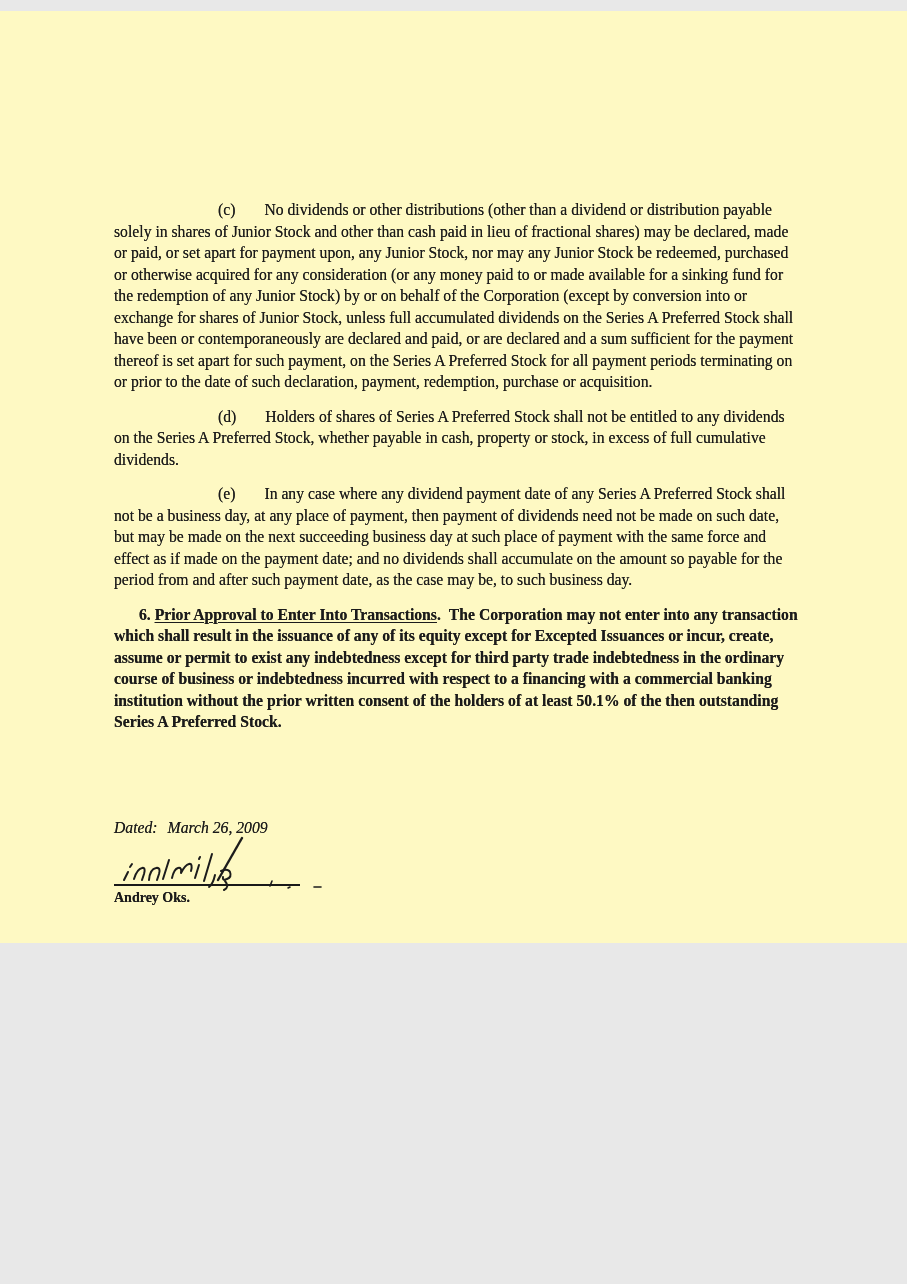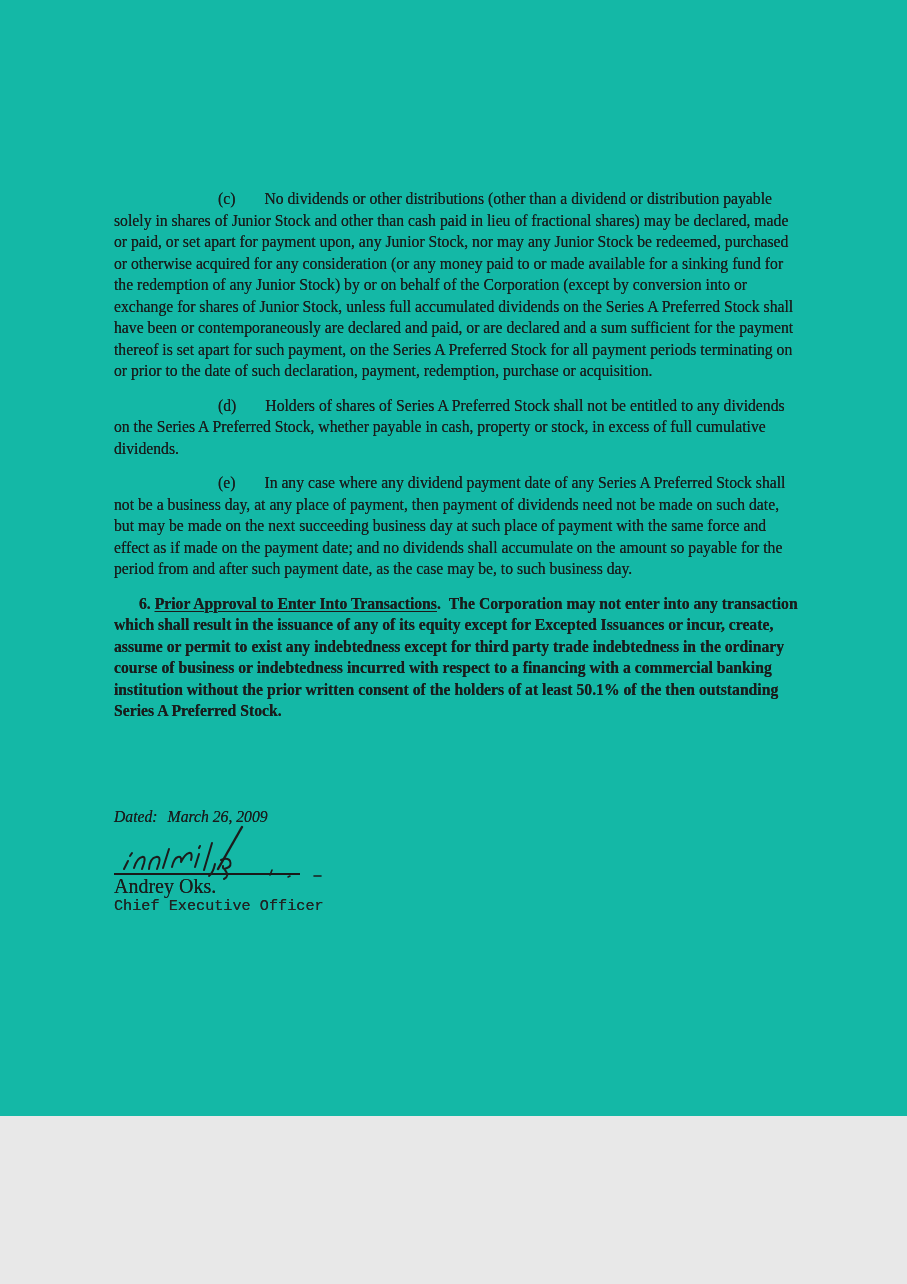--- a/index.html
+++ b/index.html
@@ -2,24 +2,25 @@
 <html><head>
 <meta charset="utf-8">
 <style>
   * { margin: 0; padding: 0; box-sizing: border-box; }
   html, body { background: #e8e8e8; }
   body { font-family: "Liberation Serif", serif; }
 
   .page {
     position: relative;
     width: 907px;
-    height: 1116px;
-    background: #14b8a6;
+    height: 932px;
+    background: #fef9c3;
     color: #1b1b1b;
     overflow: hidden;
+    margin-top: 11px;
   }
 
   .content {
     position: absolute;
     left: 114px;
     top: 188px;
     width: 684px;
     font-size: 15.7px;
     line-height: 21.5px;
     text-shadow: 0 0 0.6px rgba(10,10,10,0.75); 
@@ -57,22 +58,22 @@
     overflow: visible;
   }
   .sig-line {
     position: absolute;
     left: 0;
     bottom: 0;
     width: 186px;
     border-bottom: 2px solid #191919;
   }
   .signer-name {
-    font-weight: normal;
-    font-size: 20px;
+    font-weight: bold;
+    font-size: 14px;
     line-height: 19px;
     margin-top: 2px;
   }
   .signer-title {
     font-family: "Liberation Mono", monospace;
     font-size: 15.2px;
     line-height: 18px;
     margin-top: 1px;
     color: #222;
   }
@@ -136,19 +137,18 @@
         <path d="M103 41 q7 -3 9 1 q2 5 -3 7 q-5 2 -4 -2"></path>
         <path d="M107 51 q5 6 -1 9"></path>
 
         <path d="M152 56 l2 -5" stroke-width="1.6"></path>
         <path d="M170 58 l2 -1" stroke-width="1.6"></path>
         <path d="M196 57 h7" stroke-width="1.6"></path>
       </svg>
     </div>
 
     <div class="signer-name">Andrey Oks.</div>
-    <div class="signer-title">Chief Executive Officer</div>
 
   </div>
 
   <div class="page-number">- 6 -</div>
 
 </div>
 
 </body></html>

